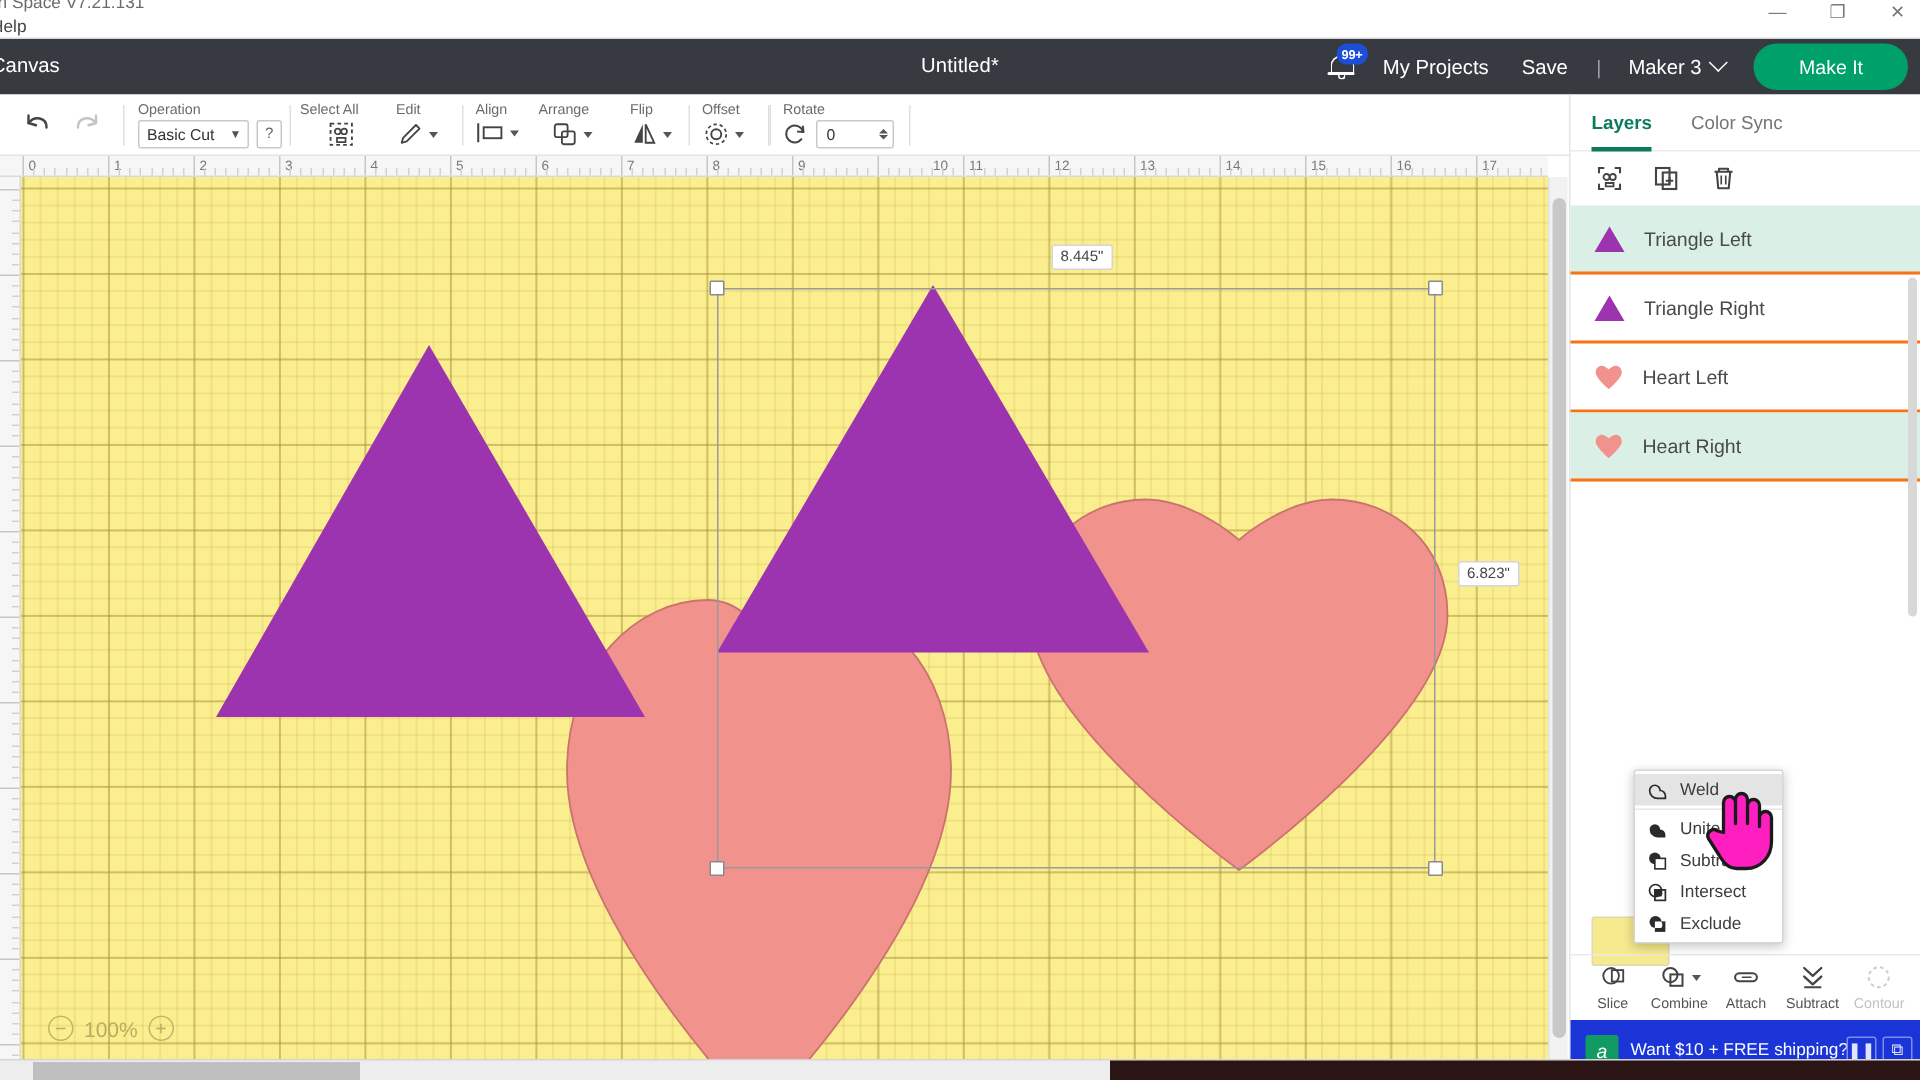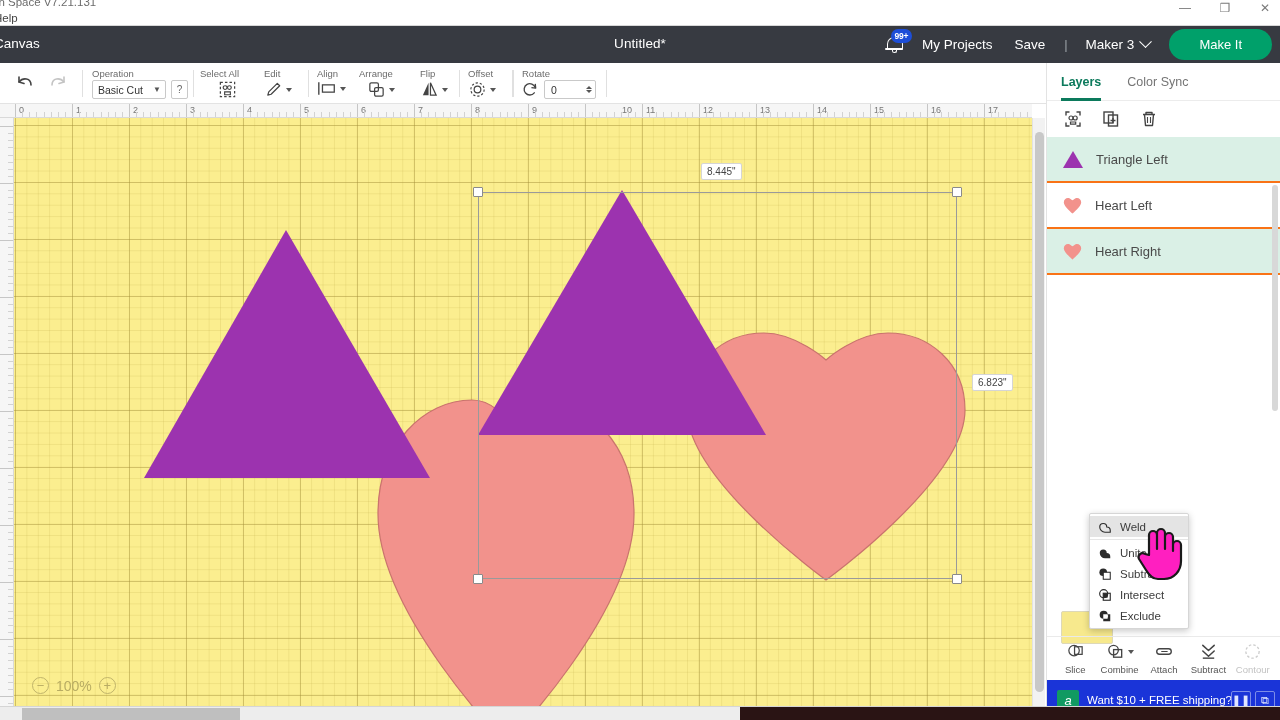--- a/index.html
+++ b/index.html
@@ -733,20 +733,24 @@
         </svg>
       </div>
     </div>
 
     <div class="layers" id="layers">
         <div class="layer sel">
           <span class="tri-ico" style="border-bottom: 17px solid rgb(156, 51, 175);"></span>
           <span class="nm">Triangle Left</span>
         </div>
         <div class="layer">
+          <span class="tri-ico" style="border-bottom: 17px solid rgb(156, 51, 175);"></span>
+          <span class="nm">Triangle Right</span>
+        </div>
+        <div class="layer">
           <span class="heart-ico"><svg width="19" height="17" viewBox="0 0 19 17">
               <path d="M9.5 16.5 C9.5 16.5 0.8 9.3 0.8 5.4 C0.8 2.6 2.8 0.9 4.9 0.9 C6.8 0.9 9.5 3.3 9.5 3.3 C9.5 3.3 12.2 0.9 14.1 0.9 C16.2 0.9 18.2 2.6 18.2 5.4 C18.2 9.3 9.5 16.5 9.5 16.5 Z" fill="#f2928c"></path>
             </svg></span>
           <span class="nm">Heart Left</span>
         </div>
         <div class="layer sel">
           <span class="heart-ico"><svg width="19" height="17" viewBox="0 0 19 17">
               <path d="M9.5 16.5 C9.5 16.5 0.8 9.3 0.8 5.4 C0.8 2.6 2.8 0.9 4.9 0.9 C6.8 0.9 9.5 3.3 9.5 3.3 C9.5 3.3 12.2 0.9 14.1 0.9 C16.2 0.9 18.2 2.6 18.2 5.4 C18.2 9.3 9.5 16.5 9.5 16.5 Z" fill="#f2928c"></path>
             </svg></span>
           <span class="nm">Heart Right</span>

